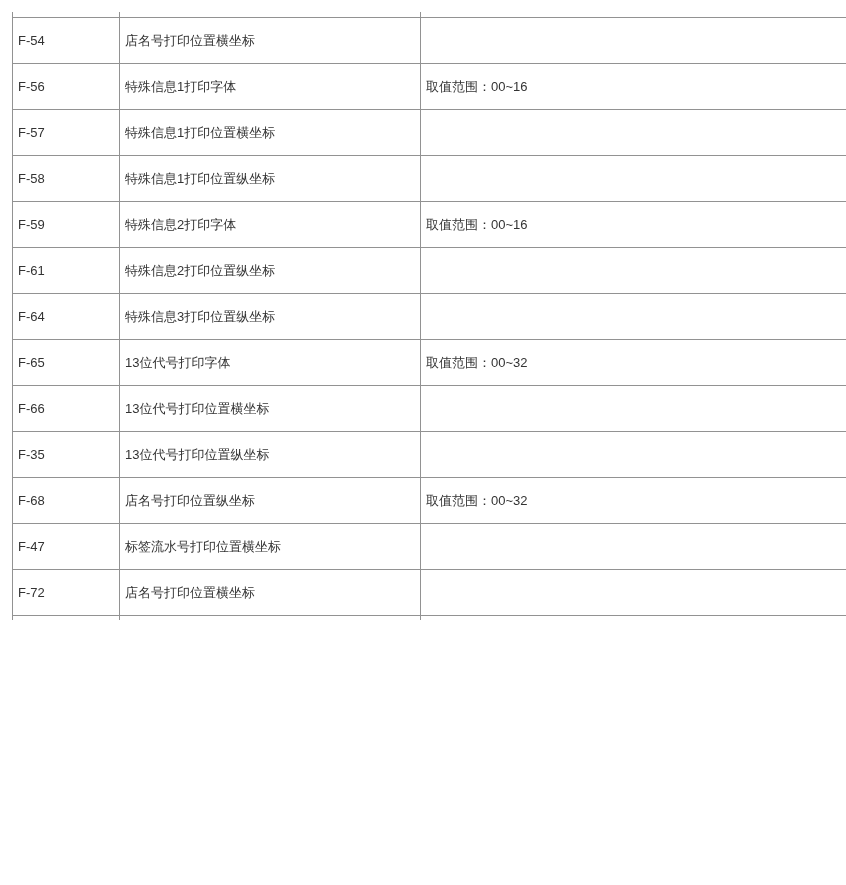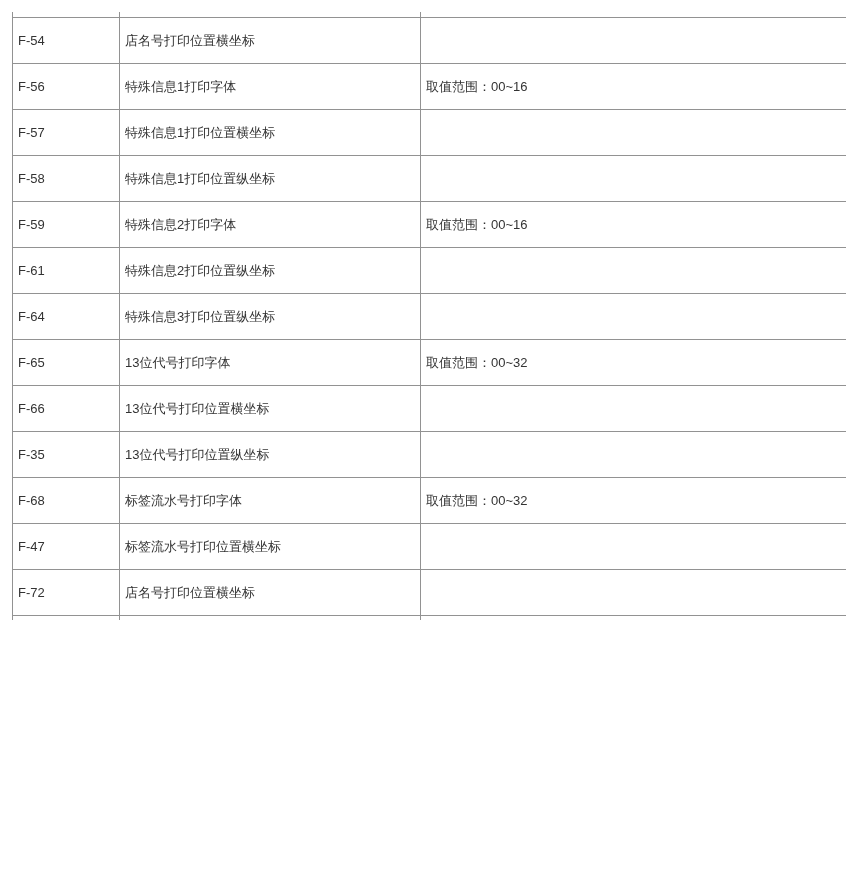--- a/index.html
+++ b/index.html
@@ -103,21 +103,21 @@
     <td>13位代号打印位置横坐标</td>
     <td></td>
   </tr>
       <tr>
     <td>F-35</td>
     <td>13位代号打印位置纵坐标</td>
     <td></td>
   </tr>
       <tr>
     <td>F-68</td>
-    <td>标签流水号打印字体</td>
+    <td>店名号打印位置纵坐标</td>
     <td>取值范围：00~32</td>
   </tr>
       <tr>
     <td>F-47</td>
     <td>标签流水号打印位置横坐标</td>
     <td></td>
   </tr>
       <tr>
     <td>F-72</td>
     <td>店名号打印位置横坐标</td>

